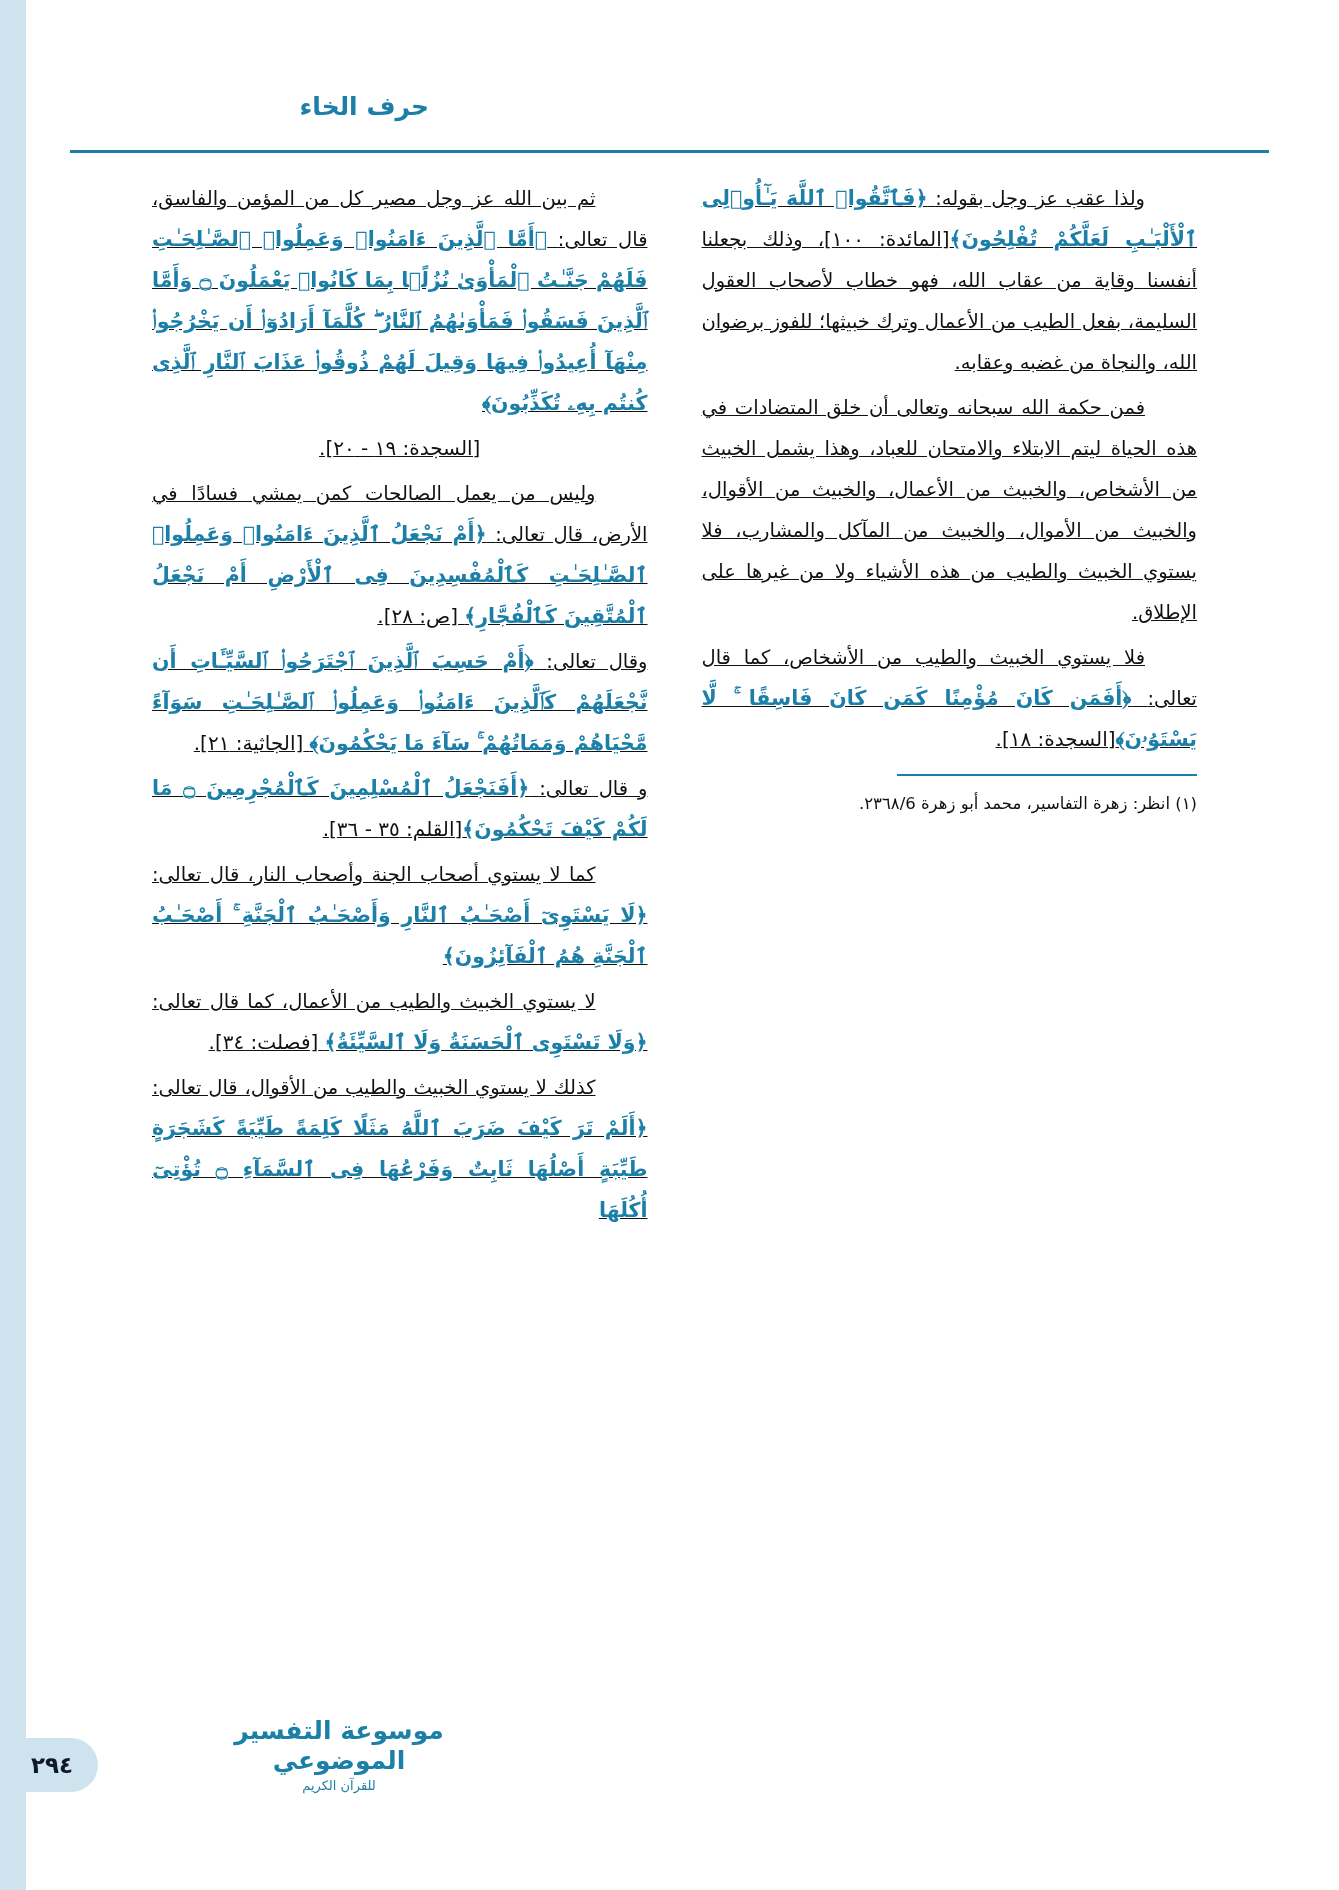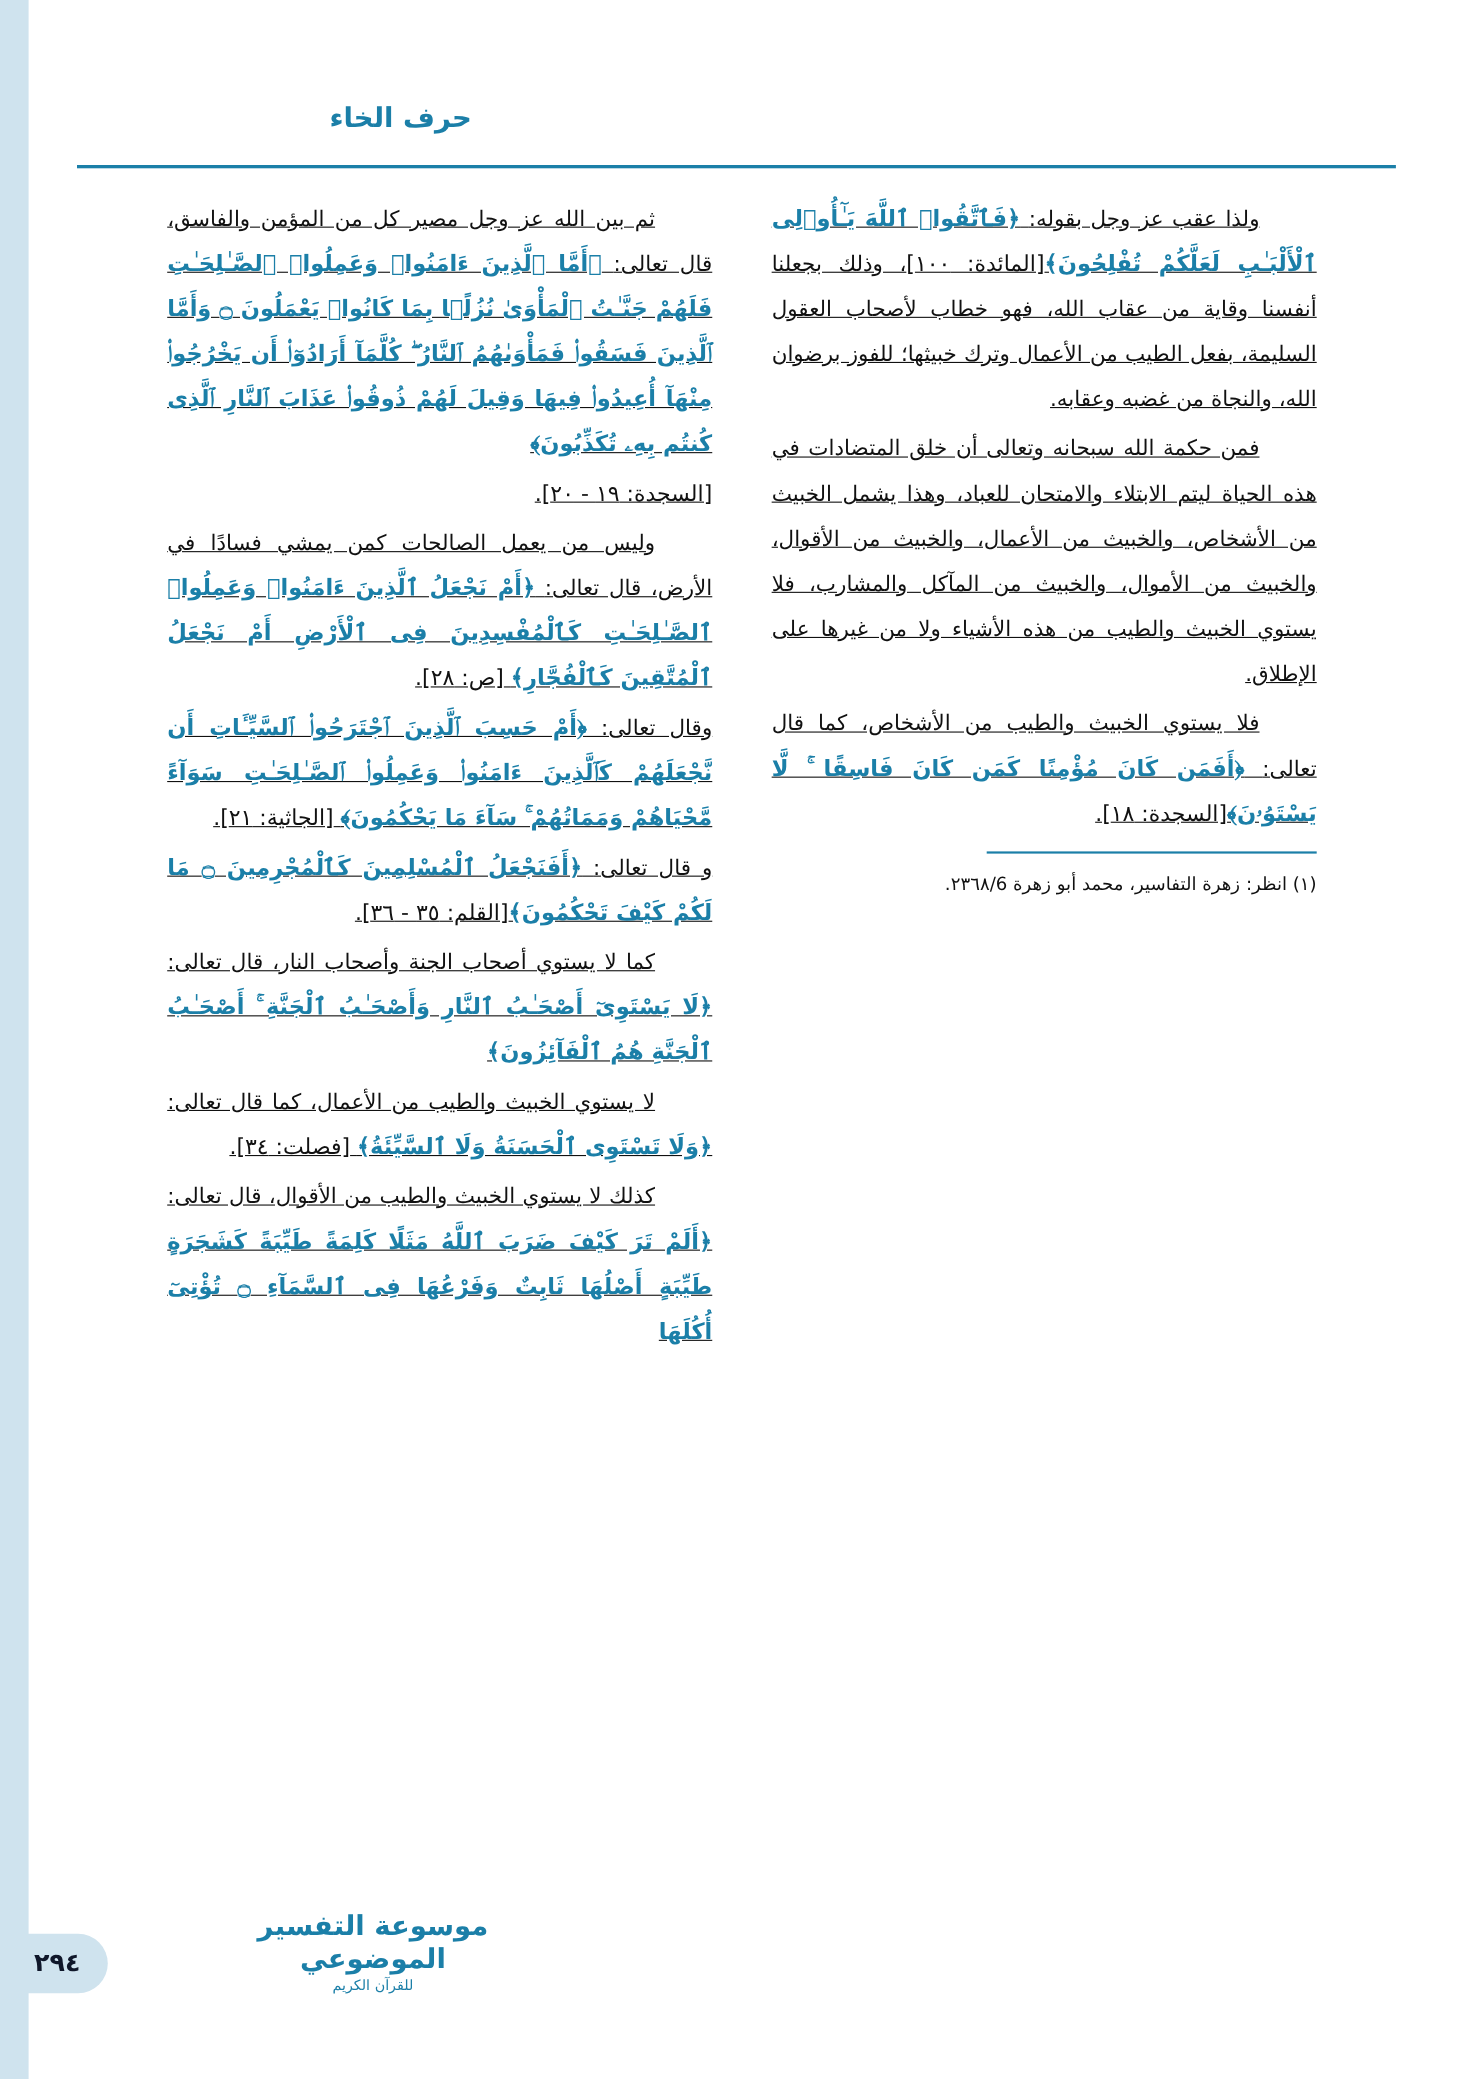--- a/index.html
+++ b/index.html
@@ -96,21 +96,21 @@
   }
   .ref {
     font-size: 20px;
     color: #111111;
   }
   .sup {
     font-size: 13px;
     vertical-align: super;
   }
   .right-end {
-    text-align: right;
+    text-align: center;
   }
 
   
   .footnote-sep {
     margin-top: 14px;
     width: 300px;
     height: 2px;
     background: #1b7fa8;
     margin-right: 0;
     margin-left: auto;
@@ -119,21 +119,21 @@
     margin-top: 12px;
     font-size: 16.5px;
     line-height: 32px;
     text-align: justify;
     color: #111111;
   }
 
   
   .footer {
     position: absolute;
-    bottom: 56px;
+    bottom: 76px;
     left: 0;
     right: 0;
     height: 120px;
     padding-left: 24px;
   }
   .logo {
     position: absolute;
     right: 880px;
     bottom: 18px;
     width: 240px;

